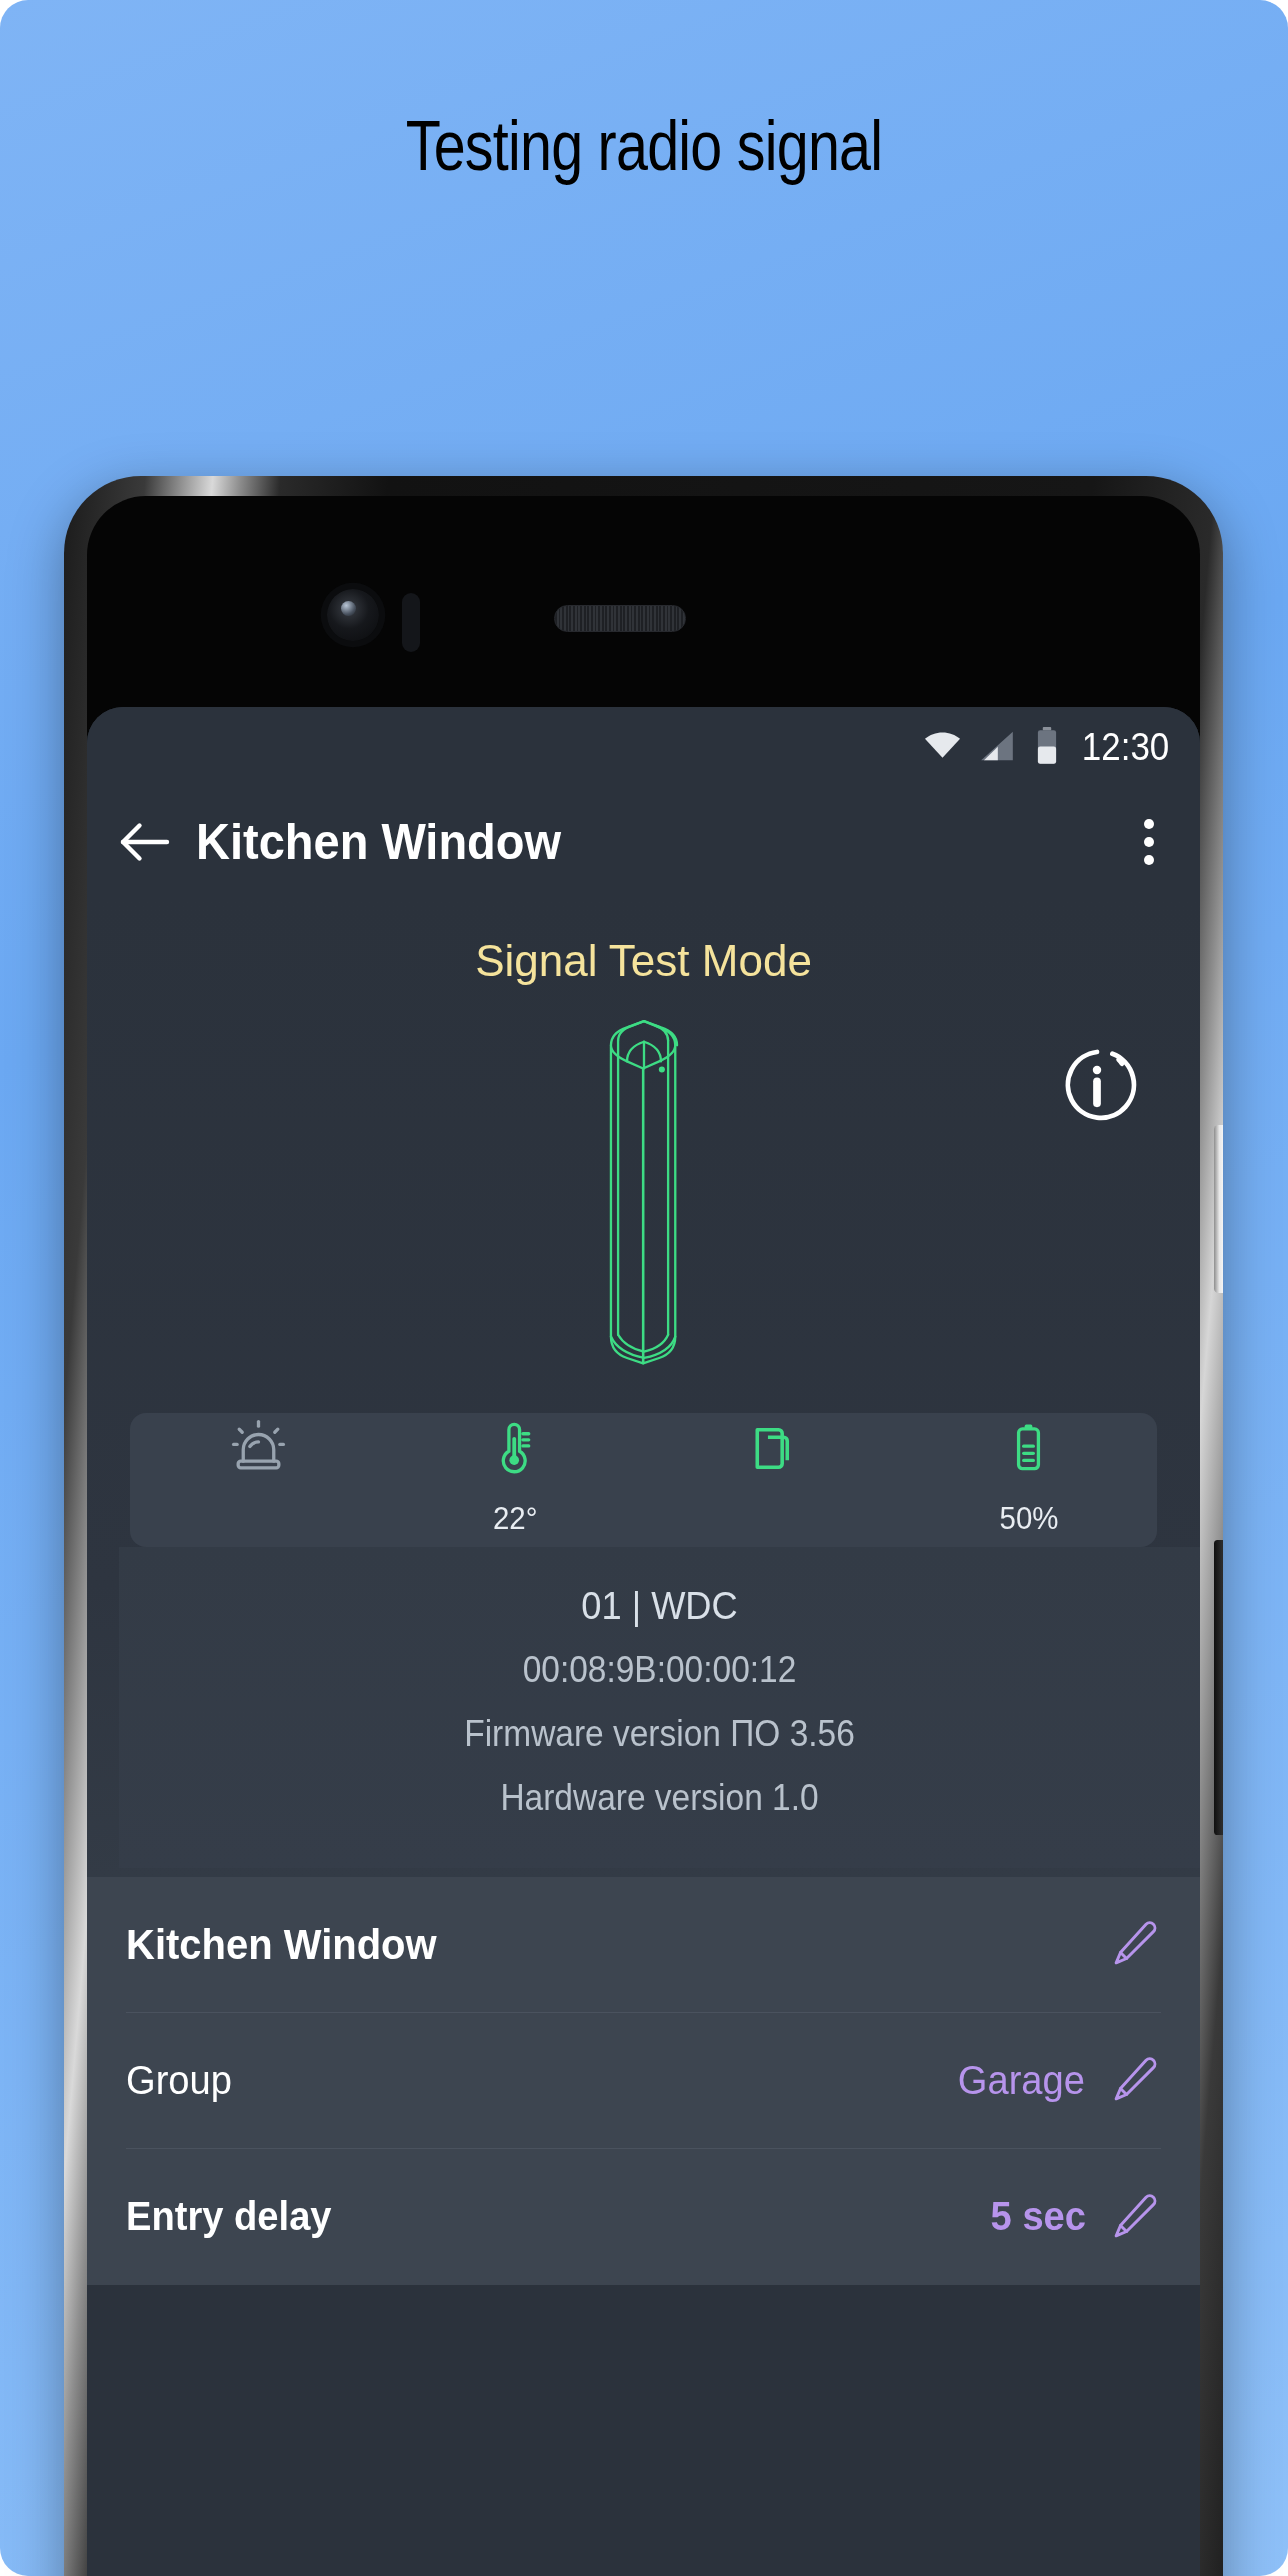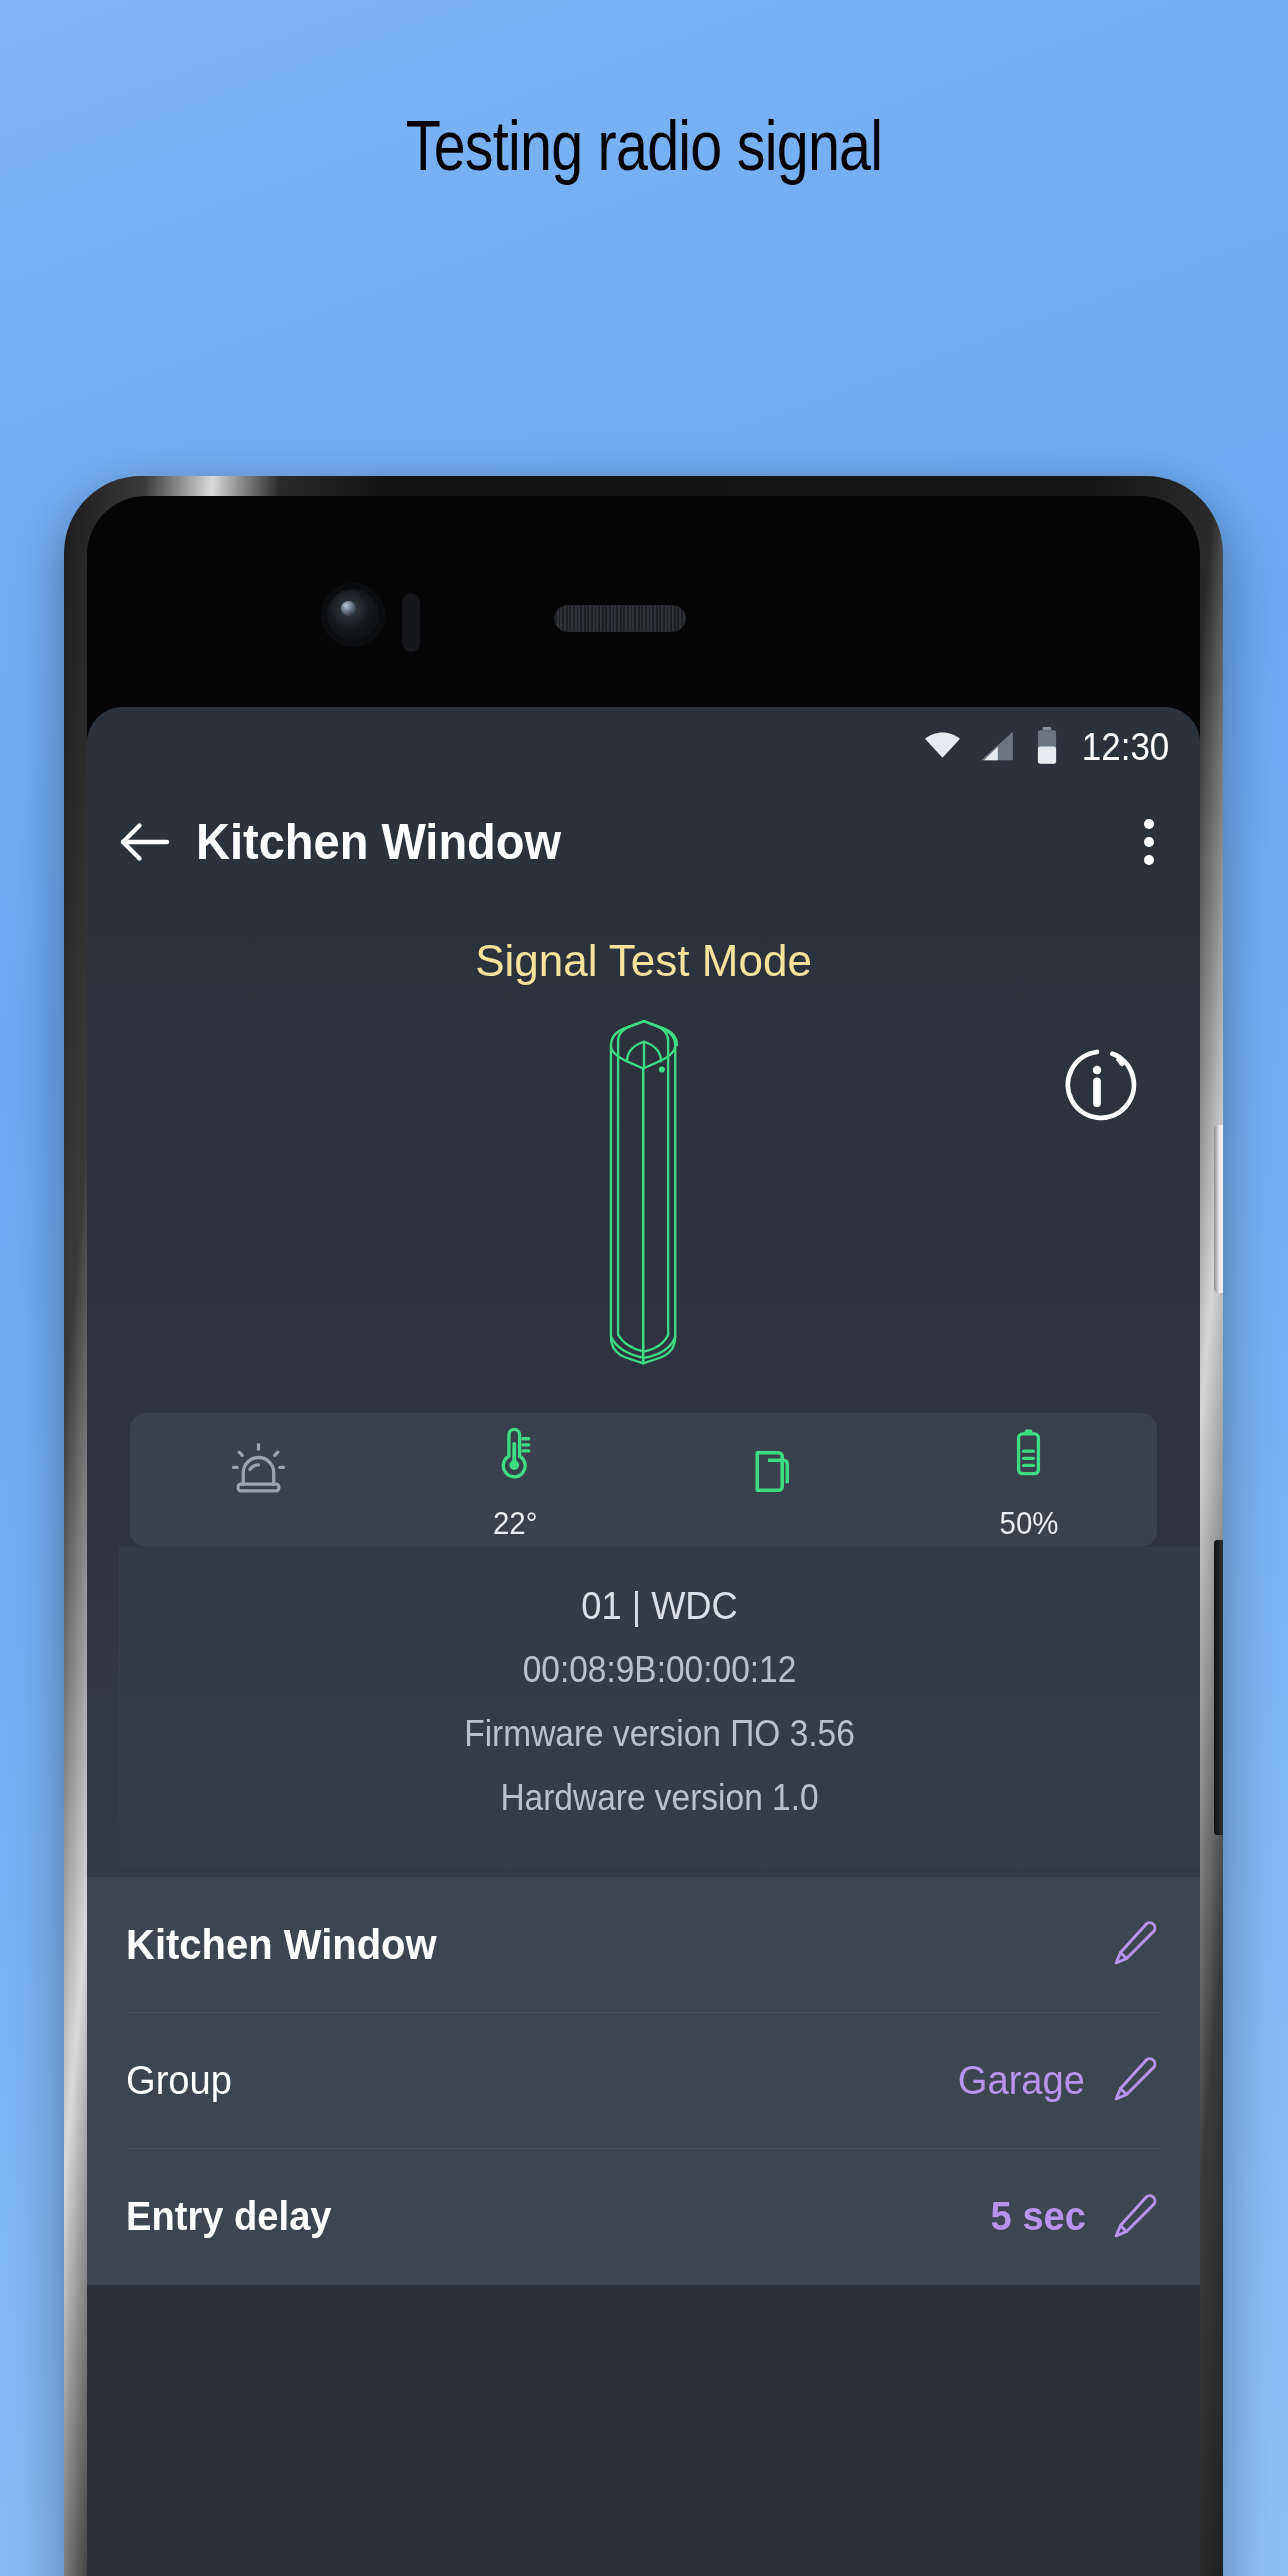--- a/index.html
+++ b/index.html
@@ -6,20 +6,21 @@
   html, body {
     width: 1288px; height: 2576px;
     overflow: hidden;
     font-family: "Liberation Sans", sans-serif;
   }
   
   .page {
     position: relative;
     width: 1288px; height: 2576px;
     background: linear-gradient(160deg, #7FB4F5 0%, #6BA8F2 35%, #8EC0F8 100%);
+    border-radius: 28px;
   }
   
   .caption {
     position: absolute;
     top: 106px; left: 0; width: 1288px;
     text-align: center;
     font-size: 70px;
     letter-spacing: -0.9px;
     color: #000;
     font-family: "Liberation Sans Narrow", "Liberation Sans", sans-serif;
@@ -136,21 +137,21 @@
   
   .strip {
     margin: 7.2px 43px 0 43px;
     height: 134px;
     background: #39414D;
     border-radius: 16px;
     display: flex; align-items: center;
   }
   .strip-cell {
     flex: 1; display: flex; flex-direction: column;
-    align-items: center; justify-content: center; gap: 21px;
+    align-items: center; gap: 21px;
     height: 100%;
   }
   .strip-val {
     color: #E9EDF2; font-size: 32px;
     font-family: "Liberation Sans Narrow","Liberation Sans",sans-serif;
     transform: scaleX(0.92);
   }
   .strip-icon { height: 66px; display:flex; align-items:flex-end; }
   
   .devinfo {

